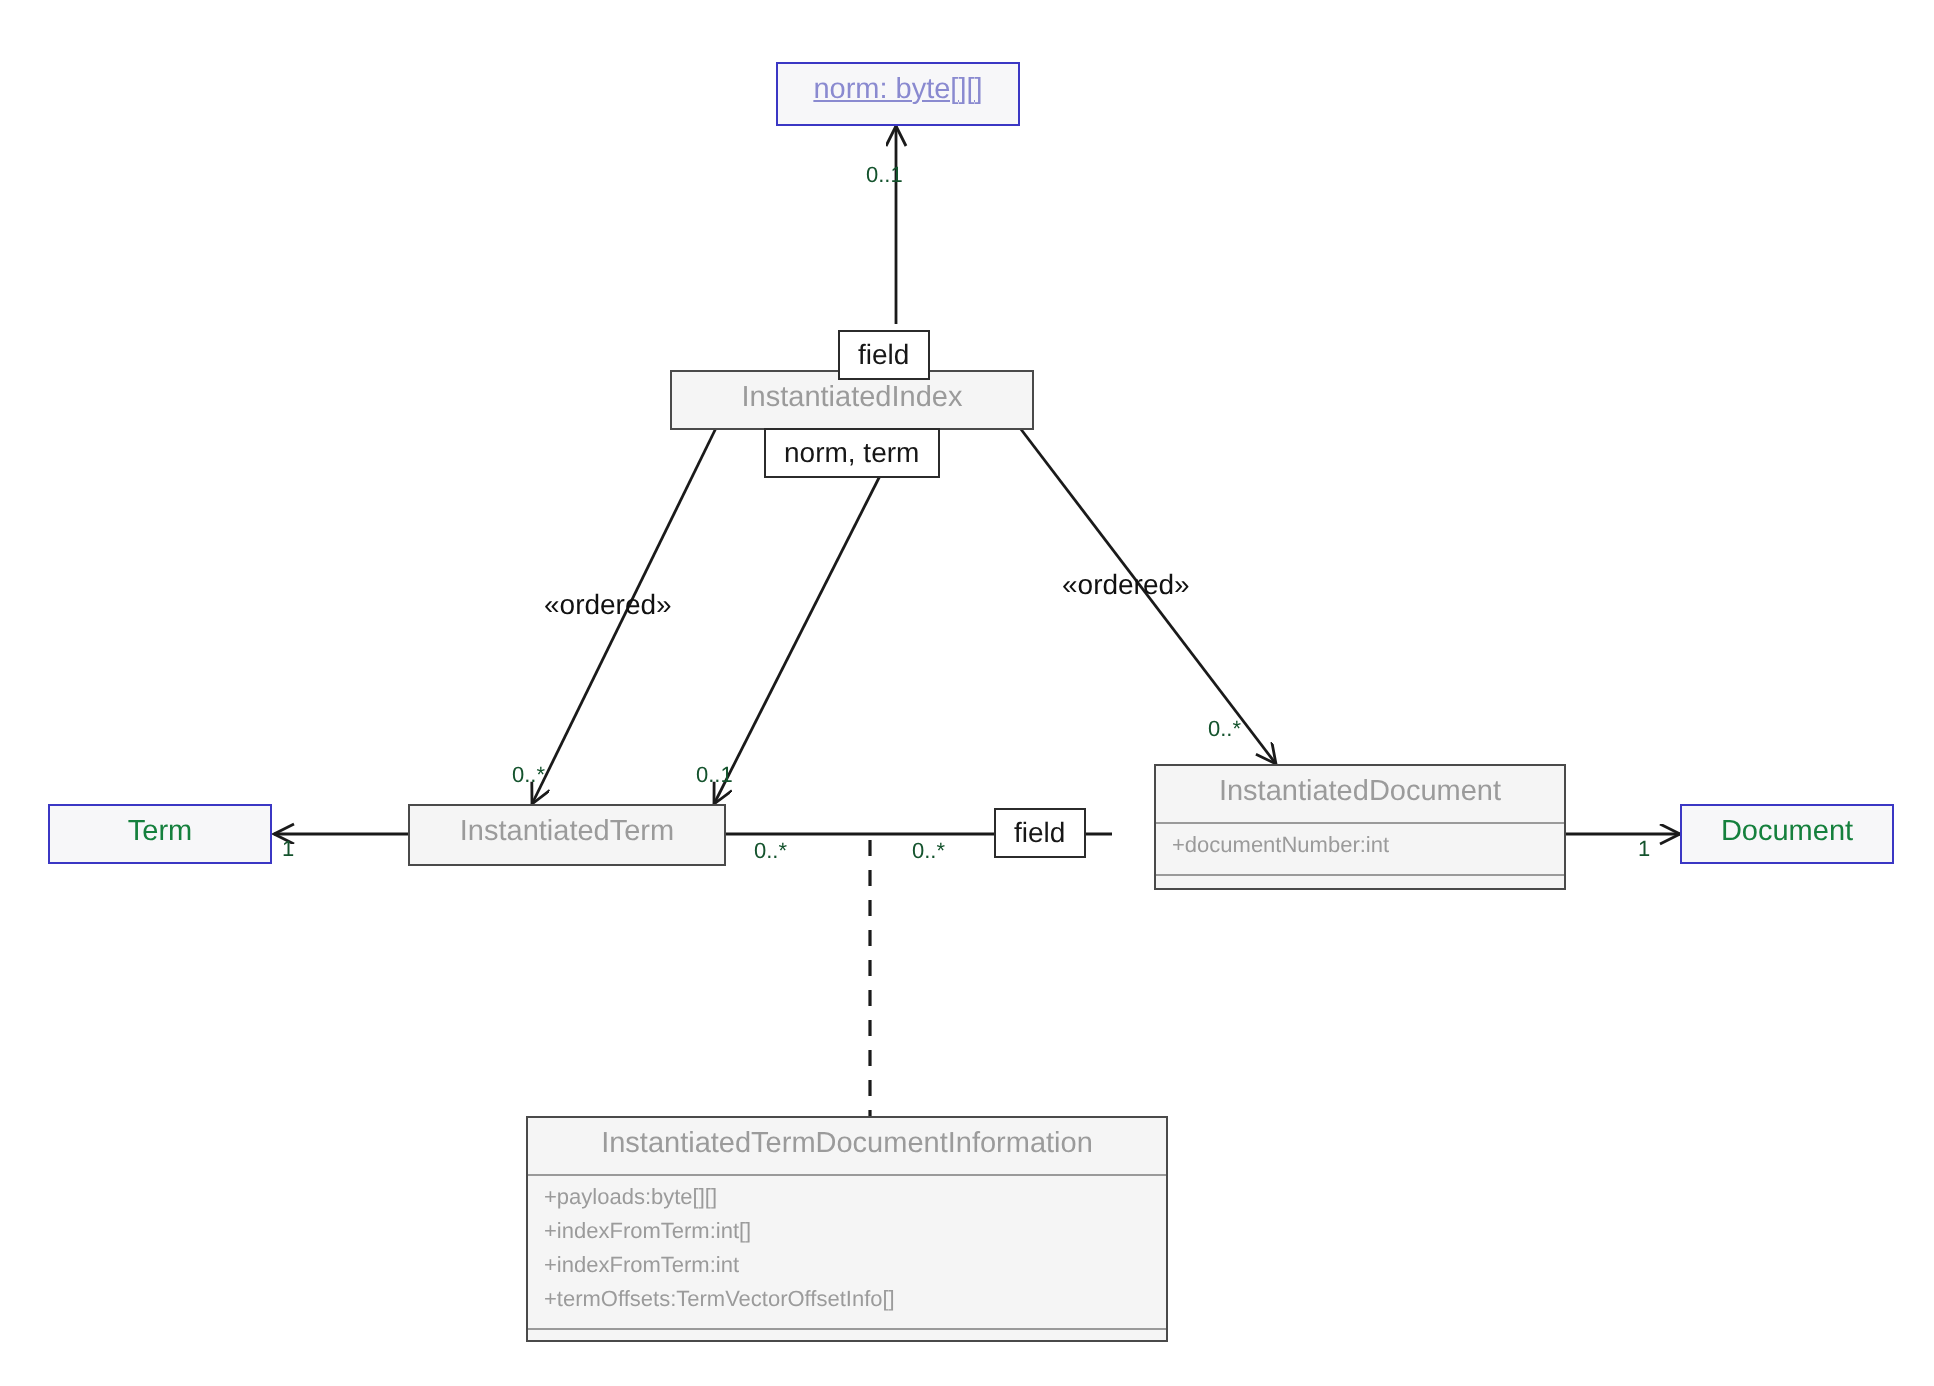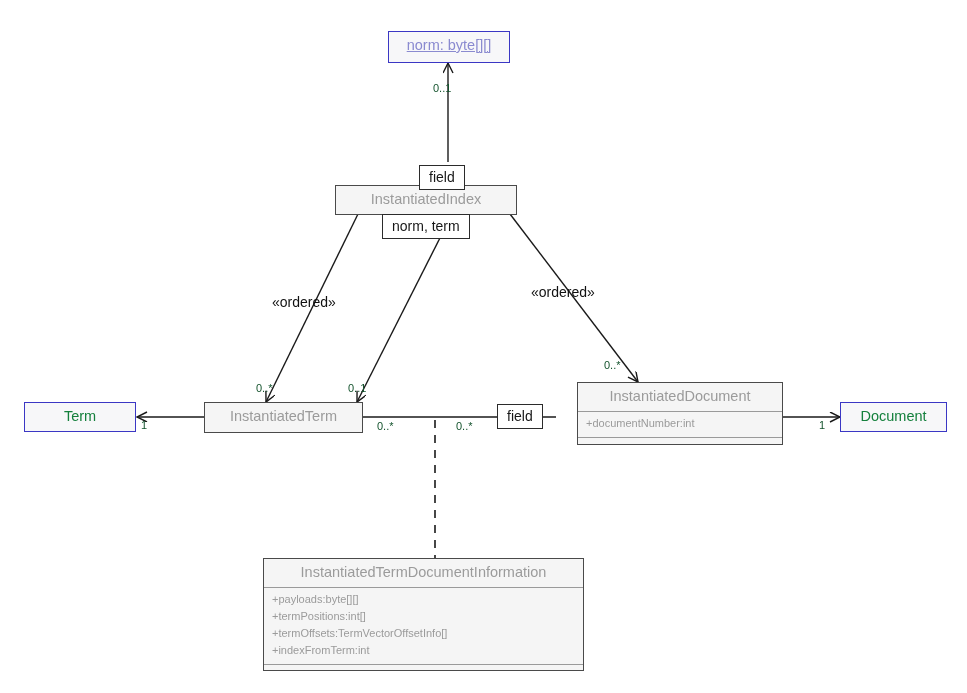--- a/index.html
+++ b/index.html
@@ -153,23 +153,23 @@
 
   <div class="uml-class ref-class" style="left:840px; top:402px; width:107px; height:30px;">
     <div class="cls-title">Document</div>
   </div>
 
   <div class="uml-class" style="left:263px; top:558px; width:321px; height:113px;">
     <div class="cls-title">InstantiatedTermDocumentInformation</div>
     <div class="cls-sep"></div>
     <div class="cls-attrs">
       <div>+payloads:byte[][]</div>
-      <div>+termPositions:int[]</div>
+      <div>+indexFromTerm:int[]</div>
+      <div>+indexFromTerm:int</div>
       <div>+termOffsets:TermVectorOffsetInfo[]</div>
-      <div>+indexFromTerm:int</div>
     </div>
     <div class="cls-sep"></div>
     <div class="cls-empty"></div>
   </div>
 
   <div class="edge-label" style="left:419px; top:165px;">
     <span>field</span>
   </div>
 
   <div class="edge-label" style="left:382px; top:214px;">

